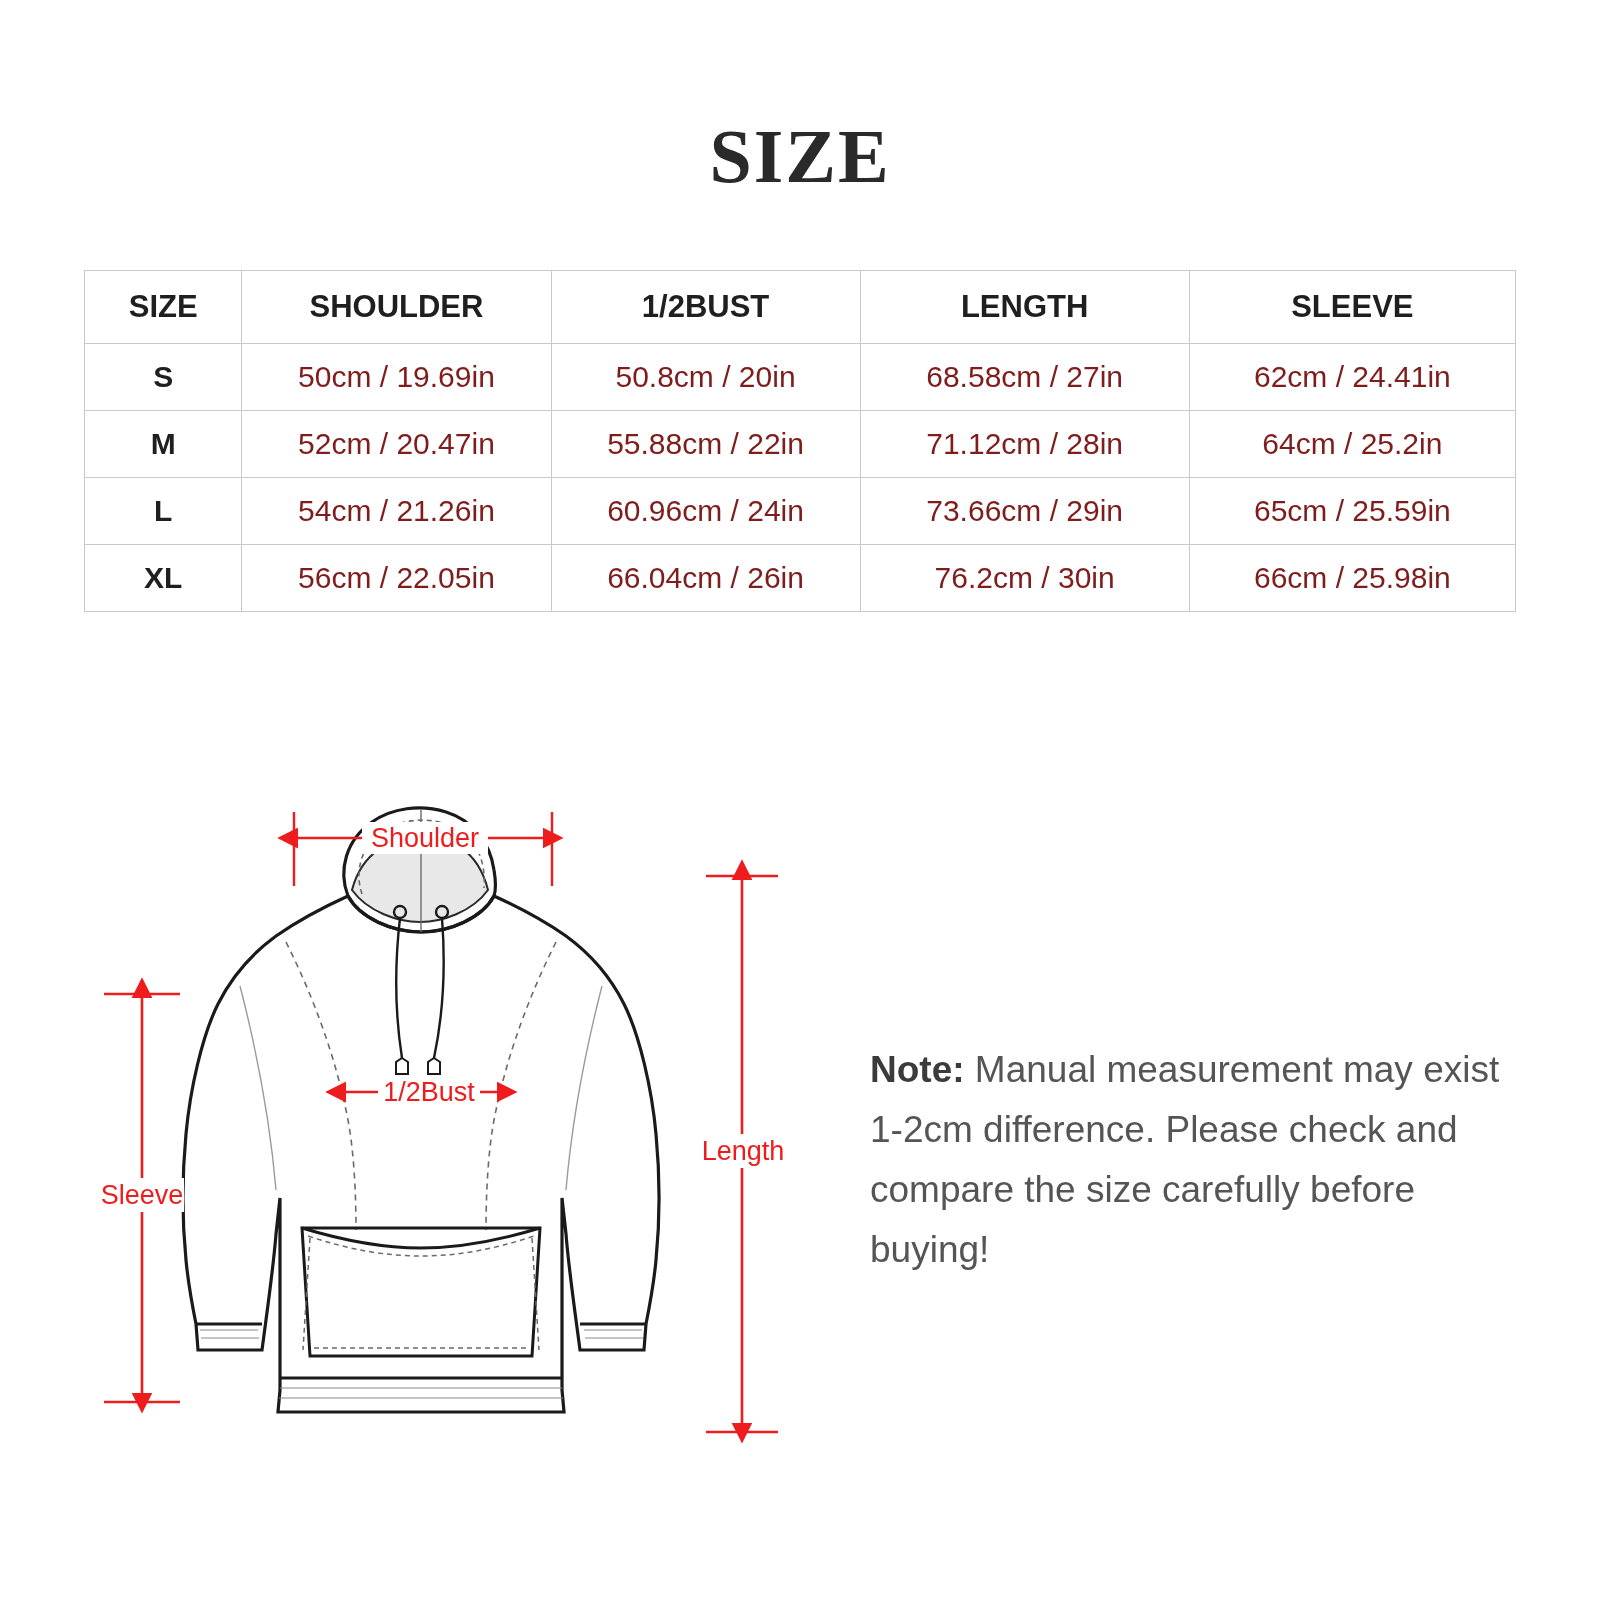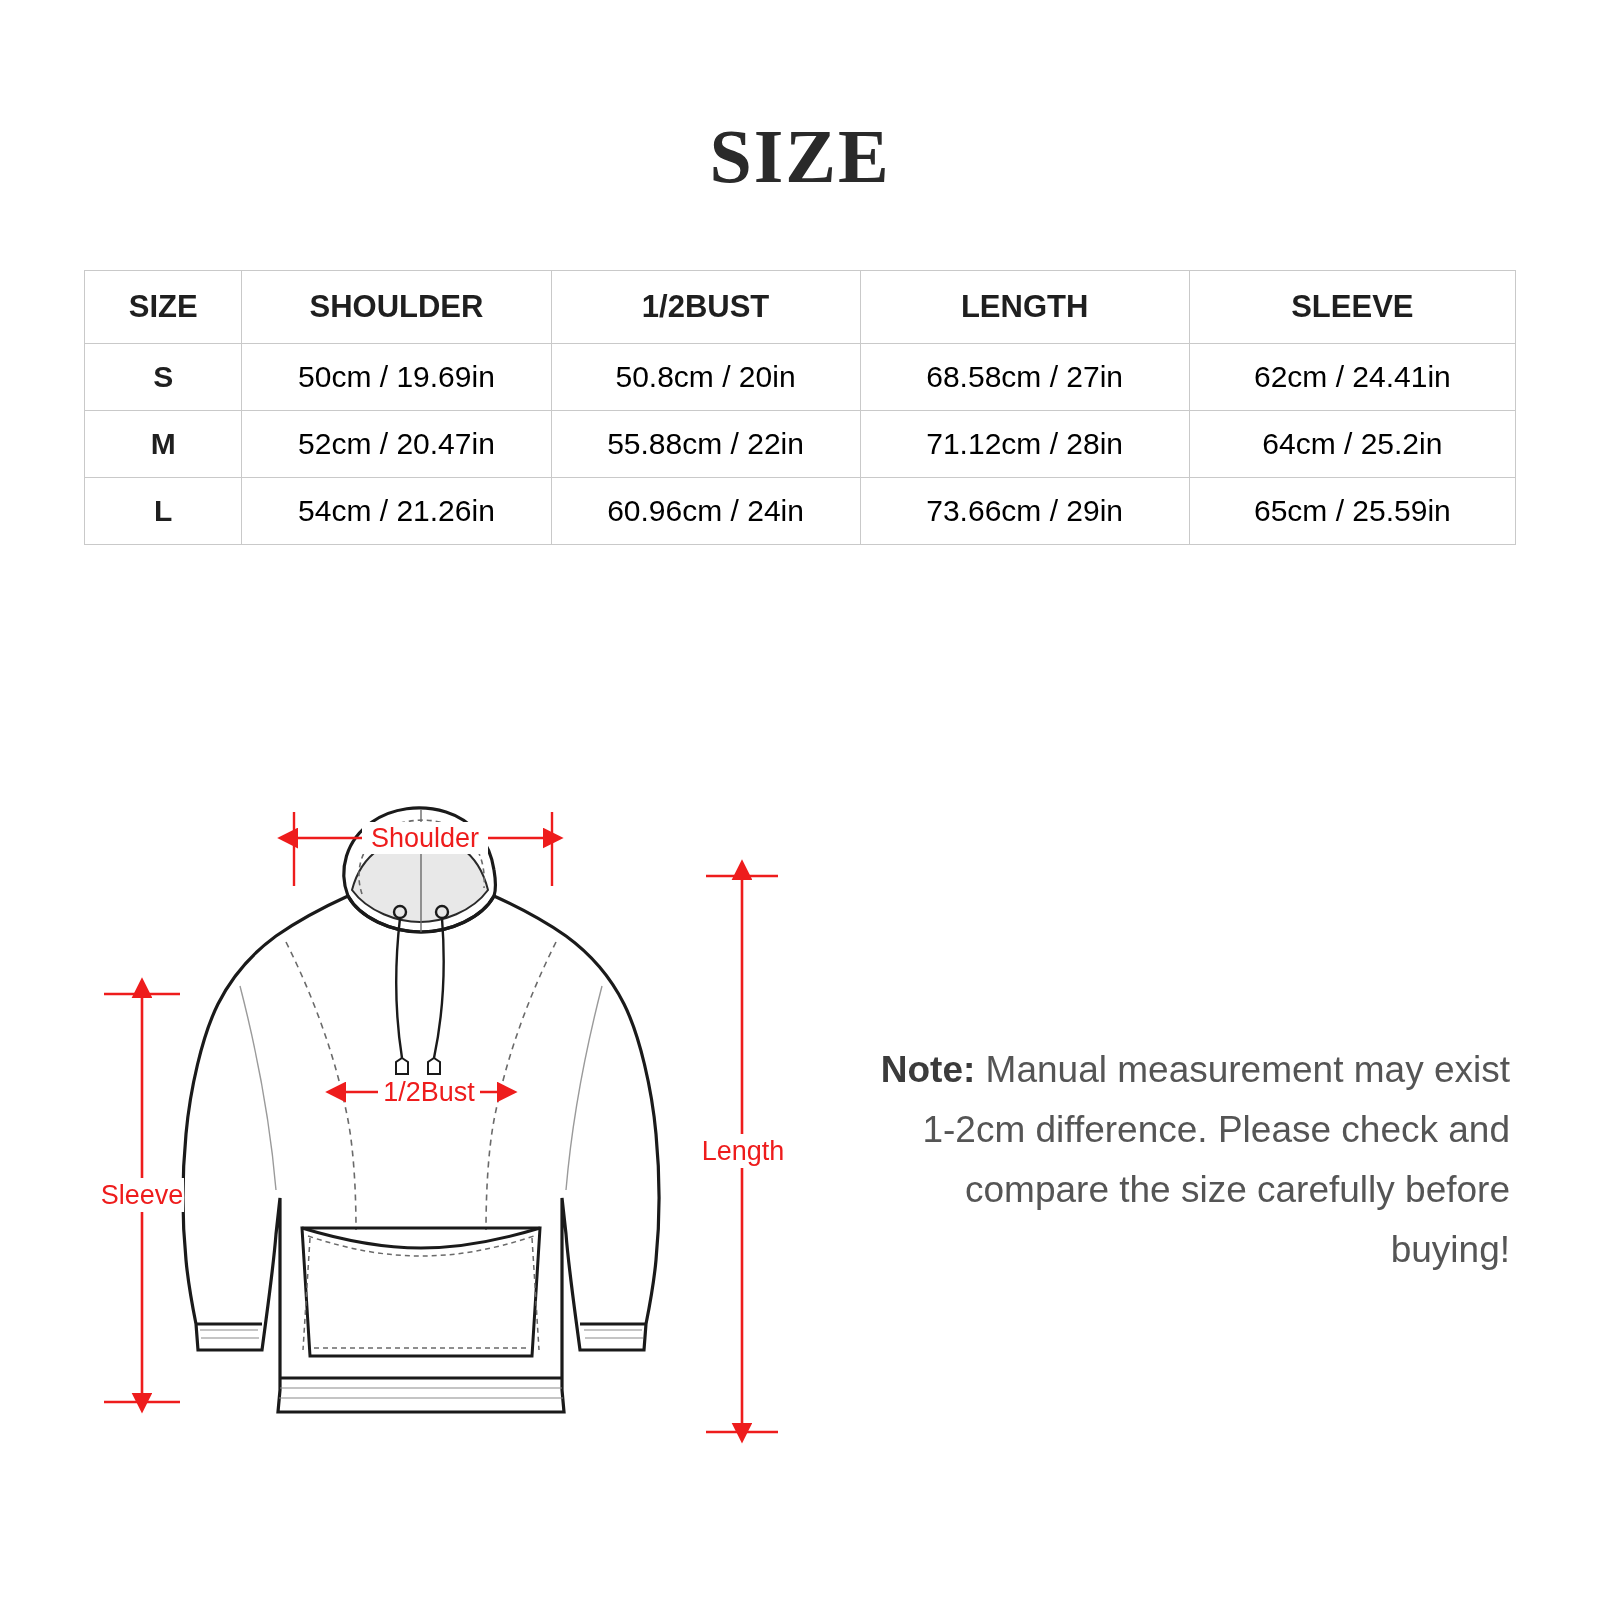--- a/index.html
+++ b/index.html
@@ -41,21 +41,21 @@
     width: 100%;
     table-layout: fixed;
   }
   table.size-table th,
   table.size-table td {
     border: 1px solid #c9c9c9;
     text-align: center;
     vertical-align: middle;
     height: 64px;
     font-size: 30px;
-    color: #000000;
+    color: #7f1d1d;
   }
   table.size-table thead th {
     font-weight: 700;
     font-size: 31px;
     color: #1f1f1f;
     height: 70px;
   }
   table.size-table tbody td.size-cell {
     font-weight: 700;
     color: #1f1f1f;
@@ -78,21 +78,20 @@
 
   
   .note {
     position: absolute;
     left: 870px;
     top: 1040px;
     width: 640px;
     font-size: 37px;
     line-height: 1.62;
     color: #555555;
-    text-align: right;
   }
   .note b {
     color: #3b3b3b;
     font-weight: 700;
   }
 </style>
 </head>
 <body>
 
 <h1 class="page-title">SIZE</h1>
@@ -129,20 +128,27 @@
         <td>55.88cm / 22in</td>
         <td>71.12cm / 28in</td>
         <td>64cm / 25.2in</td>
       </tr>
       <tr>
         <td class="size-cell">L</td>
         <td>54cm / 21.26in</td>
         <td>60.96cm / 24in</td>
         <td>73.66cm / 29in</td>
         <td>65cm / 25.59in</td>
+      </tr>
+      <tr>
+        <td class="size-cell">XL</td>
+        <td>56cm / 22.05in</td>
+        <td>66.04cm / 26in</td>
+        <td>76.2cm / 30in</td>
+        <td>66cm / 25.98in</td>
       </tr>
     </tbody>
   </table>
 </div>
 
 <div class="illo">
   <svg width="750" height="700" viewBox="0 0 750 700">
     <defs>
       <marker id="arrL" markerWidth="10" markerHeight="10" refX="8" refY="4" orient="auto">
         <path d="M8,0 L0,4 L8,8 z" fill="#ee1c1c"></path>

